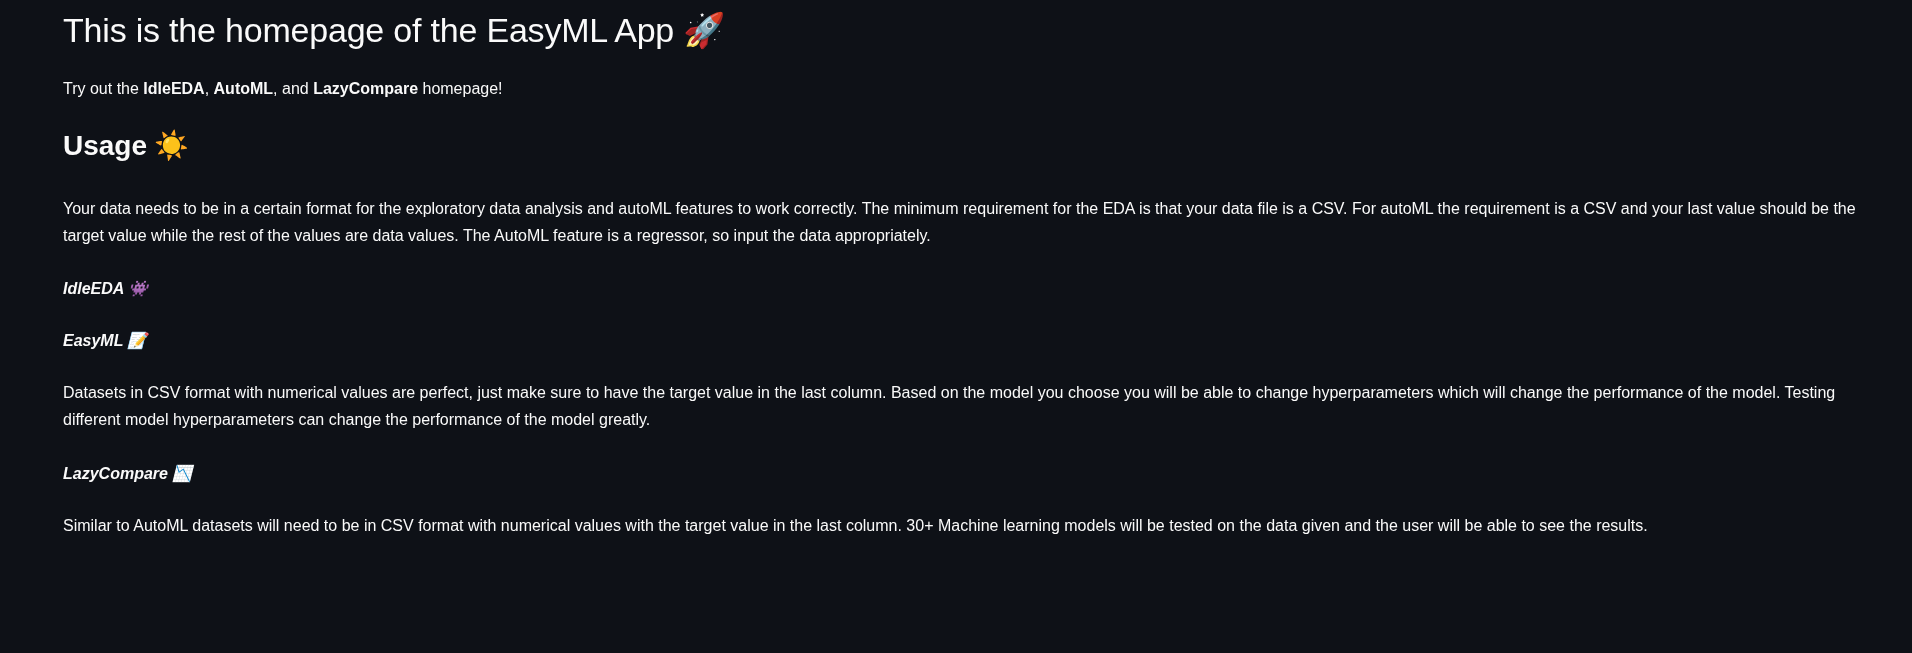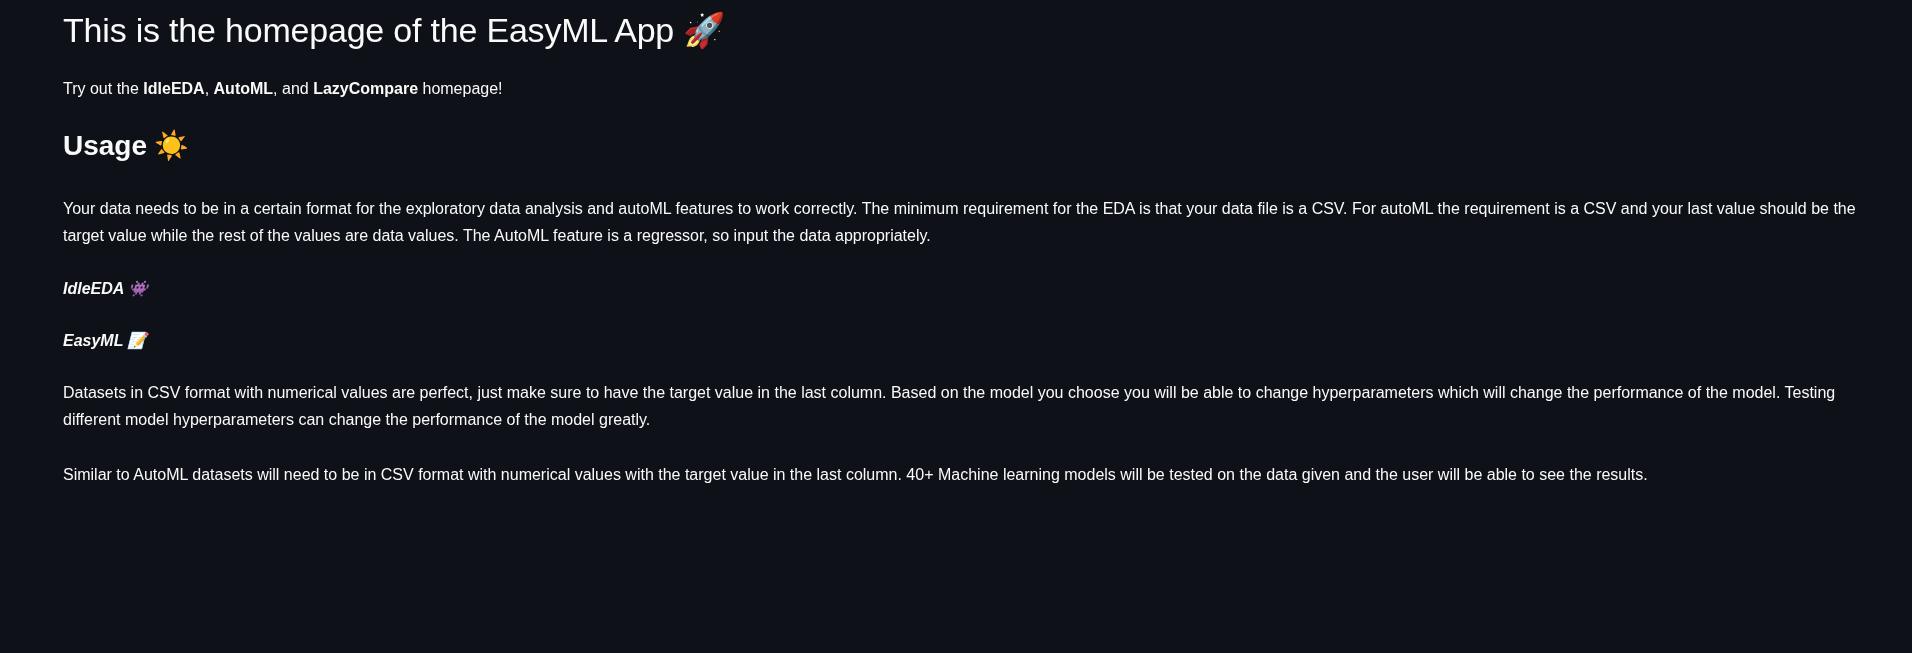--- a/index.html
+++ b/index.html
@@ -60,16 +60,17 @@
 
   <p class="md">Your data needs to be in a certain format for the exploratory data analysis and autoML features to work correctly. The minimum requirement for the EDA is that your data file is a CSV. For autoML the requirement is a CSV and your last value should be the target value while the rest of the values are data values. The AutoML feature is a regressor, so input the data appropriately.</p>
 
   <p class="sub-heading">IdleEDA 👾</p>
 
 
   <p class="sub-heading">EasyML 📝</p>
 
   <p class="md">Datasets in CSV format with numerical values are perfect, just make sure to have the target value in the last column. Based on the model you choose you will be able to change hyperparameters which will change the performance of the model. Testing different model hyperparameters can change the performance of the model greatly.</p>
 
+  <p class="sub-heading">LazyCompare 📉</p>
 
-  <p class="md">Similar to AutoML datasets will need to be in CSV format with numerical values with the target value in the last column. 40+ Machine learning models will be tested on the data given and the user will be able to see the results.</p>
+  <p class="md">Similar to AutoML datasets will need to be in CSV format with numerical values with the target value in the last column. 30+ Machine learning models will be tested on the data given and the user will be able to see the results.</p>
 
 </div>
 
 </body></html>

